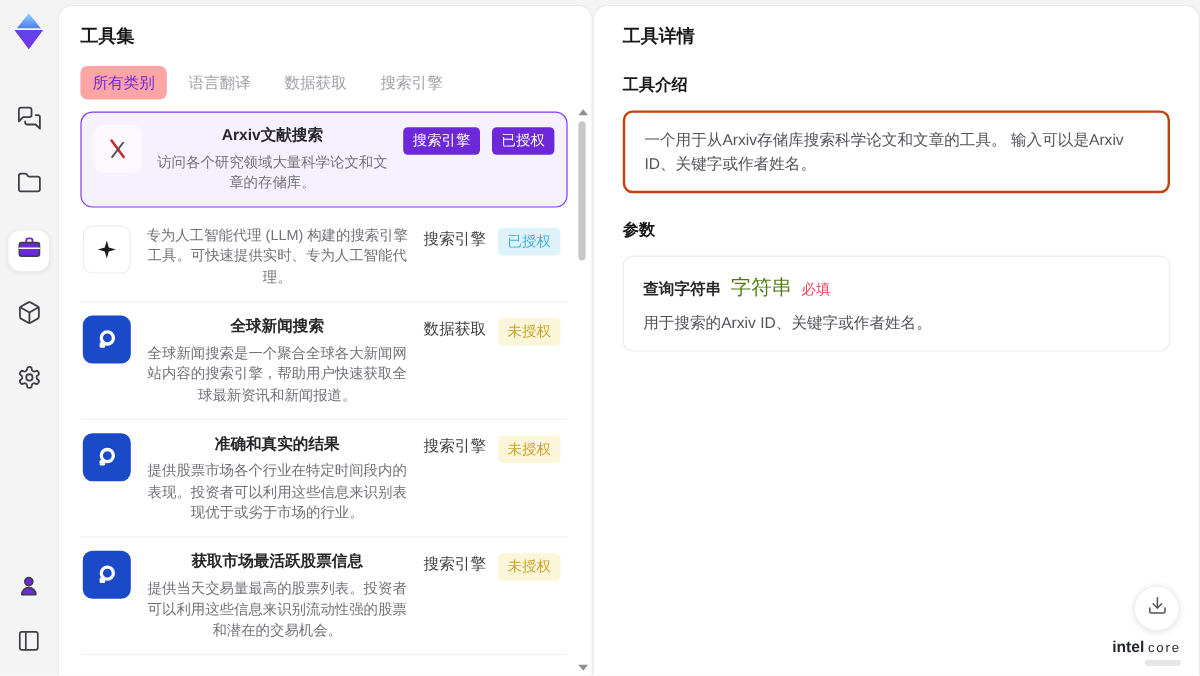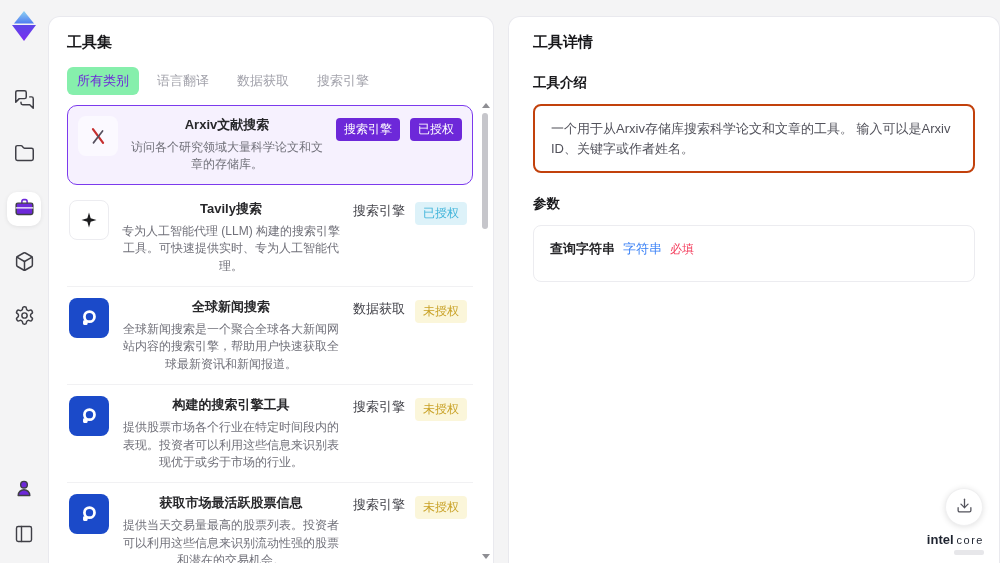--- a/index.html
+++ b/index.html
@@ -15,31 +15,31 @@
   .rail { width:48px; flex-shrink:0; display:flex; flex-direction:column; align-items:center; padding:10px 0 10px; }
   .rail-logo { width:30px; height:32px; margin-bottom:42px; }
   .rail-nav { display:flex; flex-direction:column; align-items:center; gap:20px; }
   .rail-btn { width:34px; height:34px; display:flex; align-items:center; justify-content:center; border-radius:10px; cursor:pointer; }
   .rail-btn svg { width:21px; height:21px; stroke:#3f3f46; stroke-width:1.7; fill:none; stroke-linecap:round; stroke-linejoin:round; }
   .rail-btn.active { background:#fff; box-shadow:0 1px 4px rgba(0,0,0,.08); }
   .rail-spacer { flex:1; }
   .rail-bottom { display:flex; flex-direction:column; align-items:center; gap:12px; }
   .rail-bottom svg { width:20px; height:20px; }
   
-  .main { flex:1; display:flex; gap:14px; padding-top:16px; min-width:0; }
+  .main { flex:1; display:flex; padding-top:4px; min-width:0; }
   .card { background:#fff; border:1px solid #e9e9ee; border-bottom:none; }
   .left-card { width:446px; flex-shrink:0; border-radius:12px 12px 0 0; position:relative; padding:16px 20px 0 18px; }
   .right-card { flex:1; border-radius:12px 12px 0 0; padding:16px 24px; }
   .panel-title { font-size:15px; font-weight:bold; color:#18181b; }
   .left-card .panel-title { margin-bottom:15px; }
   .right-card .panel-title { margin-bottom:22px; }
   
   .tabs { display:flex; align-items:center; gap:8px; margin-bottom:10px; }
   .tab { font-size:13px; color:#a1a1aa; padding:5px 10px; border-radius:6px; cursor:pointer; white-space:nowrap; }
-  .tab.active { background:#86efac; color:#6d28d9;font-family:Liberation Mono, monospace; }
+  .tab.active { background:#fca5a5; color:#6d28d9;font-family:Liberation Mono, monospace; }
   
   .tool-item { display:flex; gap:12px; padding:11px 6px 11px 2px; border-bottom:1px solid #f1f1f3; cursor:pointer;text-align:center; }
   .tool-item.selected { border:1.5px solid #7c3aed; background:#f6f1fe; border-radius:10px; padding:10px; margin:0 0 4px; }
   .tool-icon { width:40px; height:40px; border-radius:8px; flex-shrink:0; display:flex; align-items:center; justify-content:center; }
   .icon-arxiv { background:#fbf9ff; }
   .icon-tavily { background:#fff; border:1px solid #ececf0; }
   .icon-news { background:#1b4ac9; }
   .tool-body { flex:1; min-width:0; }
   .tool-name { font-size:13px; font-weight:bold; color:#27272a; margin-bottom:5px; }
   .tool-desc { font-size:12px; color:#71717a; line-height:1.45; }
@@ -53,21 +53,21 @@
   .scrollbar { position:absolute; top:86px; bottom:4px; right:3px; width:9px; }
   .sb-up { position:absolute; top:0; left:1px; width:0; height:0; border-left:4px solid transparent; border-right:4px solid transparent; border-bottom:5px solid #8e8e93; cursor:pointer; }
   .sb-down { position:absolute; bottom:0; left:1px; width:0; height:0; border-left:4px solid transparent; border-right:4px solid transparent; border-top:5px solid #8e8e93; cursor:pointer; }
   .sb-thumb { position:absolute; top:10px; left:1px; width:6px; height:116px; background:#c6c6cb; border-radius:3px; cursor:pointer; }
   
   .section-heading { font-size:13.5px; font-weight:bold; color:#18181b; margin-bottom:12px; }
   .intro-box { border:2px solid #c2410c; border-radius:8px; padding:13px 16px; font-size:13px; color:#52525b; line-height:1.5; margin-bottom:22px; }
   .param-card { border:1px solid #ececf0; border-radius:8px; padding:14px 16px; }
   .param-head { display:flex; align-items:baseline; gap:8px; margin-bottom:9px; }
   .param-name { font-size:13px; font-weight:bold; color:#27272a; }
-  .param-type { font-size:13px; color:#3b82f6; }
+  .param-type { font-size:17px; color:#4d7c0f; }
   .param-required { font-size:12px; color:#f43f5e; }
   .param-desc { font-size:13px; color:#52525b; }
   
   .fab { position:absolute; right:17px; bottom:37px; width:38px; height:38px; border-radius:50%; background:#fff; border:1px solid #f0f0f1; box-shadow:0 1px 6px rgba(0,0,0,.12); display:flex; align-items:center; justify-content:center; cursor:pointer; }
   .fab svg { width:17px; height:17px; stroke:#52525b; stroke-width:1.8; fill:none; stroke-linecap:round; stroke-linejoin:round; }
   .brand { position:absolute; right:16px; bottom:8px; display:flex; flex-direction:column; align-items:flex-end; }
   .brand-row { color:#1f2430; }
   .brand-intel { font-size:13px; font-weight:bold; }
   .brand-core { font-size:11px; letter-spacing:1.5px; margin-left:3px; }
   .brand-sub { width:30px; height:5px; background:#e7e7ea; border-radius:2px; margin-top:2px; }
@@ -190,21 +190,20 @@
         </div>
       </div>
 
       <div class="tool-item">
         <div class="tool-icon icon-tavily">
           <svg viewBox="0 0 24 24" width="20" height="20">
             <path d="M12 3 L14 10 L21 12 L14 14 L12 21 L10 14 L3 12 L10 10 Z" fill="#1c1c1e"></path>
           </svg>
         </div>
         <div class="tool-body">
-          <div class="tool-name">Tavily搜索</div>
           <div class="tool-desc">专为人工智能代理 (LLM) 构建的搜索引擎工具。可快速提供实时、专为人工智能代理。</div>
         </div>
         <div class="tool-right">
           <span class="cat-text">搜索引擎</span>
           <span class="badge badge-blue">已授权</span>
         </div>
       </div>
 
       <div class="tool-item">
         <div class="tool-icon icon-news">
@@ -224,21 +223,21 @@
       </div>
 
       <div class="tool-item">
         <div class="tool-icon icon-news">
           <svg viewBox="0 0 24 24" width="22" height="22">
             <circle cx="12.5" cy="10.5" r="5.5" stroke="#fff" stroke-width="3" fill="none"></circle>
             <rect x="5.5" y="14.5" width="5" height="5" rx="1.2" fill="#fff"></rect>
           </svg>
         </div>
         <div class="tool-body">
-          <div class="tool-name">构建的搜索引擎工具</div>
+          <div class="tool-name">准确和真实的结果</div>
           <div class="tool-desc">提供股票市场各个行业在特定时间段内的表现。投资者可以利用这些信息来识别表现优于或劣于市场的行业。</div>
         </div>
         <div class="tool-right">
           <span class="cat-text">搜索引擎</span>
           <span class="badge badge-yellow">未授权</span>
         </div>
       </div>
 
       <div class="tool-item">
         <div class="tool-icon icon-news">
@@ -272,20 +271,21 @@
     <div class="section-heading">工具介绍</div>
     <div class="intro-box">一个用于从Arxiv存储库搜索科学论文和文章的工具。 输入可以是Arxiv ID、关键字或作者姓名。</div>
 
     <div class="section-heading">参数</div>
     <div class="param-card">
       <div class="param-head">
         <span class="param-name">查询字符串</span>
         <span class="param-type">字符串</span>
         <span class="param-required">必填</span>
       </div>
+      <div class="param-desc">用于搜索的Arxiv ID、关键字或作者姓名。</div>
     </div>
   </div>
 </div>
 
 <div class="fab">
   <span>
     <svg viewBox="0 0 24 24" width="17" height="17" stroke="#52525b" stroke-width="1.8" fill="none" stroke-linecap="round" stroke-linejoin="round">
       <path d="M21 15v4a2 2 0 0 1-2 2H5a2 2 0 0 1-2-2v-4"></path>
       <polyline points="7 10 12 15 17 10"></polyline>
       <line x1="12" y1="15" x2="12" y2="3"></line>

